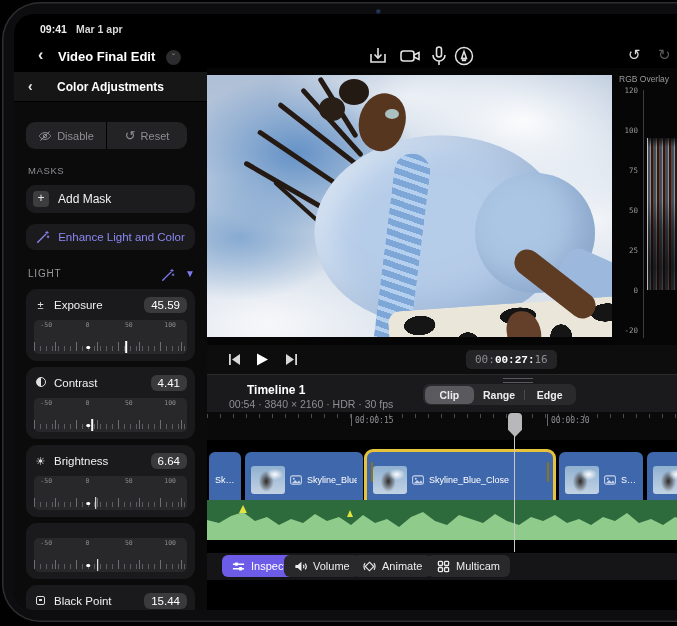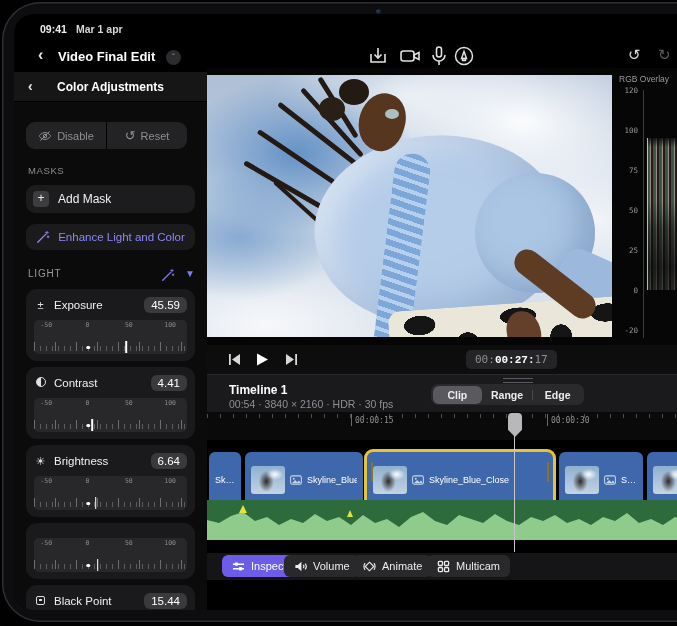--- a/index.html
+++ b/index.html
@@ -135,23 +135,23 @@
   .t-ic { position:absolute; top:7px; width:16px; height:15px; cursor:pointer; }
   .t-ic svg { width:100%; height:100%; }
   .timecode { position:absolute; left:259px; top:5px; height:19px; padding:0 9px; background:#242426;
     border-radius:5px; font-family:"DejaVu Sans Mono", monospace; font-size:11px; line-height:19px; cursor:pointer; }
   .tc-dim { color:#8e8e93; } .tc-main { color:#ffffff; font-weight:bold;font-family:Liberation Mono, monospace; }
 
   
   .tl-header { position:absolute; left:193px; top:360px; width:493px; height:38px; background:#1a1a1c; border-top:1px solid #2a2a2c; }
   .drag-handle { position:absolute; left:296px; top:3px; width:30px; height:5px;
     border-top:1.6px solid #5a5a5e; border-bottom:1.6px solid #5a5a5e; }
-  .tl-name { position:absolute; left:22px; top:8px; font-size:12px; font-weight:bold; color:#fff; }
+  .tl-name { position:absolute; left:40px; top:8px; font-size:12px; font-weight:bold; color:#fff; }
   .tl-meta { position:absolute; left:22px; top:23px; font-size:10.5px; color:#8e8e93; }
-  .seg3 { position:absolute; left:224px; top:9px; width:153px; height:21px; background:#2a2a2c; border-radius:7px;
+  .seg3 { position:absolute; left:216px; top:9px; width:153px; height:21px; background:#2a2a2c; border-radius:7px;
     display:flex; padding:1.5px; }
   .seg3 > div { flex:1; display:flex; align-items:center; justify-content:center; font-size:10.5px;
     color:#ededee; border-radius:6px; cursor:pointer; font-weight:bold; }
   .seg3 > div.sel { background:#5a5a5e; }
   .seg3 .divider { flex:0 0 1px; background:#4a4a4c; margin:4px 0; border-radius:0; }
 
   .tl-ruler { position:absolute; left:193px; top:398px; width:493px; height:28px; background:#0a0a0b; }
   .tl-ticks { position:absolute; left:0; top:2px; width:100%; height:4px;
     background-image:repeating-linear-gradient(90deg,#4c4c50 0 1px, transparent 1px 13px); }
   .tl-time { position:absolute; top:4px; font-size:8px; color:#8e8e93; font-family:"DejaVu Sans Mono", monospace; }
@@ -413,21 +413,21 @@
           <svg viewBox="0 0 16 15" fill="#ffffff">
               <path d="M3 1.5 14 7.5 3 13.5z"></path>
             </svg>
         </span>
         <span class="t-ic" style="left:76px">
           <svg viewBox="0 0 16 15" fill="#d8d8da">
               <rect x="12.2" y="2" width="1.8" height="11"></rect>
               <path d="M3 2l8 5.5L3 13z"></path>
             </svg>
         </span>
-        <span class="timecode"><span class="tc-dim">00:</span><span class="tc-main">00:27:</span><span class="tc-dim">17</span></span>
+        <span class="timecode"><span class="tc-dim">00:</span><span class="tc-main">00:27:</span><span class="tc-dim">16</span></span>
       </div>
 
       <div class="tl-header">
         <div class="drag-handle"></div>
         <div class="tl-name">Timeline 1</div>
         <div class="tl-meta">00:54 · 3840 × 2160 · HDR · 30 fps</div>
         <div class="seg3">
           <div class="sel">Clip</div>
           <div>Range</div>
           <div class="divider"></div>

